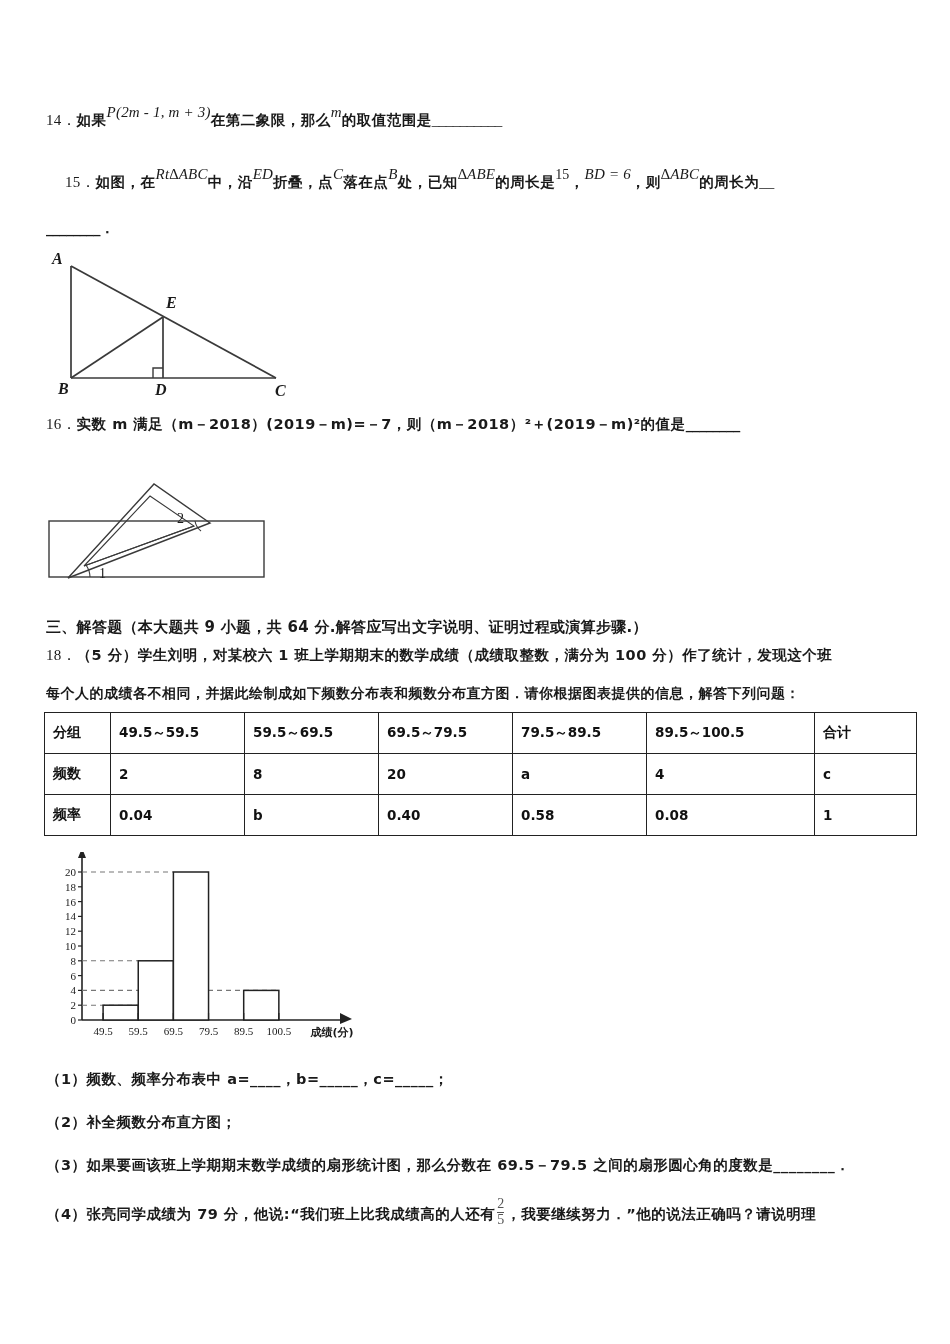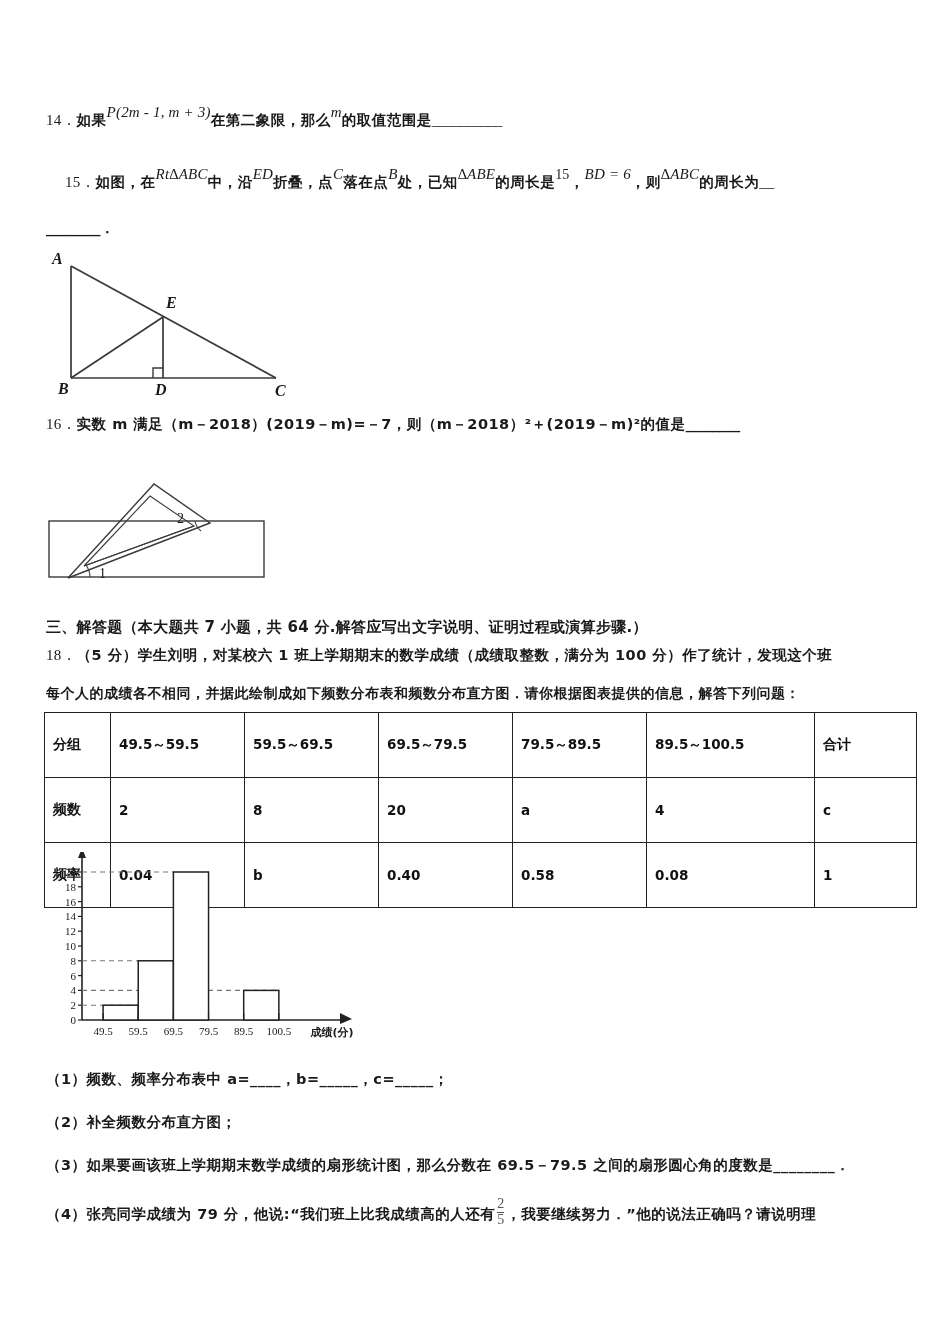--- a/index.html
+++ b/index.html
@@ -61,21 +61,21 @@
 
   
   .freq-table {
     position: absolute;
     border-collapse: collapse;
     table-layout: fixed;
   }
   .freq-table td {
     border: 1.3px solid #222;
     height: 40px;
-    padding: 12px 8px;
+    padding: 0 8px;
     vertical-align: middle;
     font-family: "DejaVu Sans", sans-serif;
     font-size: 13.5px;
     font-weight: 700;
     color: #111;
   }
   .freq-table td.rowhdr {
     font-weight: 700;
     font-size: 14px;
   }
@@ -167,21 +167,21 @@
 
       <path d="M151,41 A16,16 0 0 0 157,51" fill="none" stroke="#3a3a3a" stroke-width="1.1"></path>
       <text x="133" y="43" font-family="Liberation Serif, serif" font-size="14" fill="#1a1a1a">2</text>
 
       <path d="M46,97 A22,22 0 0 0 42,85" fill="none" stroke="#3a3a3a" stroke-width="1.1"></path>
       <text x="55" y="98" font-family="Liberation Serif, serif" font-size="14" fill="#1a1a1a">1</text>
     </svg>
   </div>
 
   <div class="section-hdr" style="left:46px; top:618px;">
-    <span>三、解答题</span><span style="font-weight:700;">（本大题共 7 小题，共 64 分.解答应写出文字说明、证明过程或演算步骤.）</span>
+    <span>三、解答题</span><span style="font-weight:700;">（本大题共 9 小题，共 64 分.解答应写出文字说明、证明过程或演算步骤.）</span>
   </div>
 
   <div class="qline" style="left:46px; top:643px;">
     <span class="num">18．</span><span class="cn">（5 分）</span><span class="cn">学生刘明，对某校六 1 班上学期期末的数学成绩（成绩取整数，满分为 100 分）作了统计，发现这个班</span>
   </div>
   <div class="qline" style="left:46px; top:683px; font-size:14.5px;">
     <span class="cn" style="font-size:14px;">每个人的成绩各不相同，并据此绘制成如下频数分布表和频数分布直方图．请你根据图表提供的信息，解答下列问题：</span>
   </div>
 
   <table class="freq-table" style="left:44px; top:712px; width:872px;">

